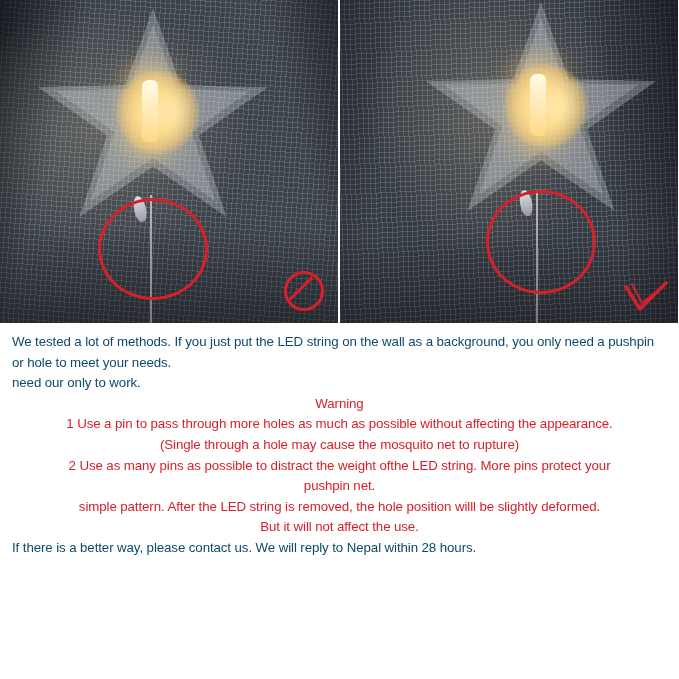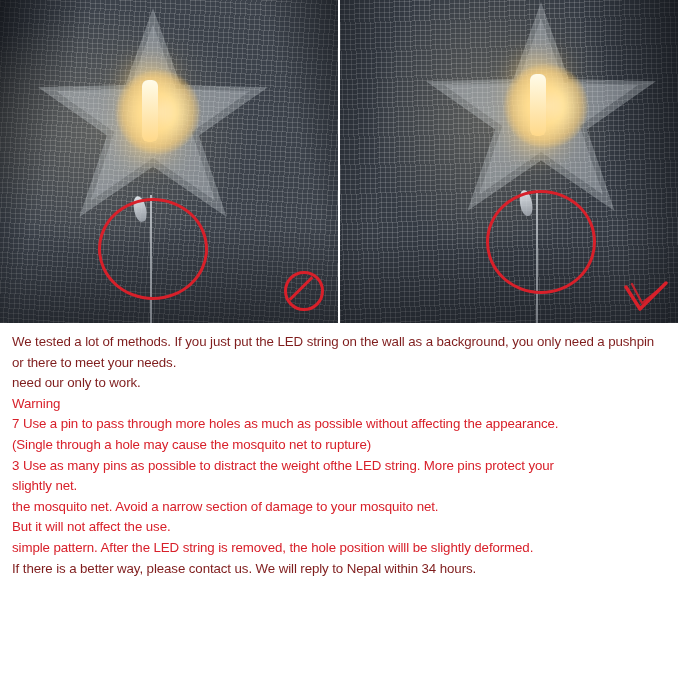--- a/index.html
+++ b/index.html
@@ -175,26 +175,27 @@
 
   
   .text-block {
     padding: 9px 12px 0 12px;
     box-sizing: border-box;
     width: 679px;
   }
   .line {
     font-size: 13.3px;
     line-height: 19.6px;
-    color: #7f1d1d;
+    color: #0c4a6e;
     margin: 0 0 1px 0;
     letter-spacing: -0.1px;
   }
   .line.red {
     color: #d8202a;
+    text-align: center;
   }
 </style>
 </head>
 <body>
 
 <div class="page">
 
   <div class="image-strip">
 
     <div class="photo photo-left">
@@ -229,26 +230,25 @@
           <path d="M2 6 L16 28 L42 2" fill="none" stroke="#d8202a" stroke-width="3.4" stroke-linecap="round" stroke-linejoin="round"></path>
           <path d="M8 3 L18 22 L38 6" fill="none" stroke="#d8202a" stroke-width="2.2" stroke-linecap="round" stroke-linejoin="round" opacity="0.85"></path>
         </svg>
       </div>
     </div>
 
   </div>
 
   <div class="text-block">
     <p class="line">We tested a lot of methods. If you just put the LED string on the wall as a background, you only need a pushpin</p>
-    <p class="line">or there to meet your needs.</p>
+    <p class="line">or hole to meet your needs.</p>
     <p class="line">need our only to work.</p>
     <p class="line red">Warning</p>
-    <p class="line red">7 Use a pin to pass through more holes as much as possible without affecting the appearance.</p>
+    <p class="line red">1 Use a pin to pass through more holes as much as possible without affecting the appearance.</p>
     <p class="line red">(Single through a hole may cause the mosquito net to rupture)</p>
-    <p class="line red">3 Use as many pins as possible to distract the weight ofthe LED string. More pins protect your</p>
-    <p class="line red">slightly net.</p>
-    <p class="line red">the mosquito net. Avoid a narrow section of damage to your mosquito net.</p>
+    <p class="line red">2 Use as many pins as possible to distract the weight ofthe LED string. More pins protect your</p>
+    <p class="line red">pushpin net.</p>
+    <p class="line red">simple pattern. After the LED string is removed, the hole position willl be slightly deformed.</p>
     <p class="line red">But it will not affect the use.</p>
-    <p class="line red">simple pattern. After the LED string is removed, the hole position willl be slightly deformed.</p>
-    <p class="line">If there is a better way, please contact us. We will reply to Nepal within 34 hours.</p>
+    <p class="line">If there is a better way, please contact us. We will reply to Nepal within 28 hours.</p>
   </div>
 
 </div>
 
 </body></html>

